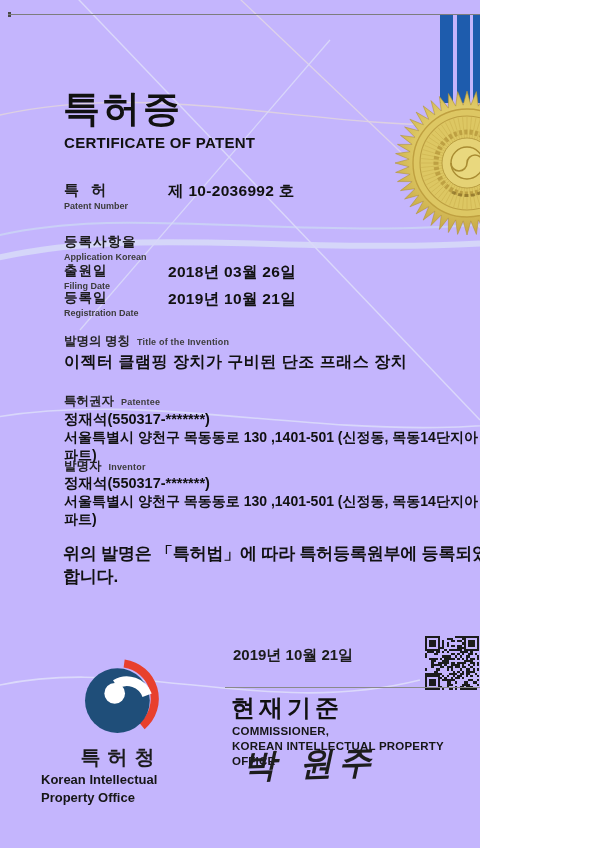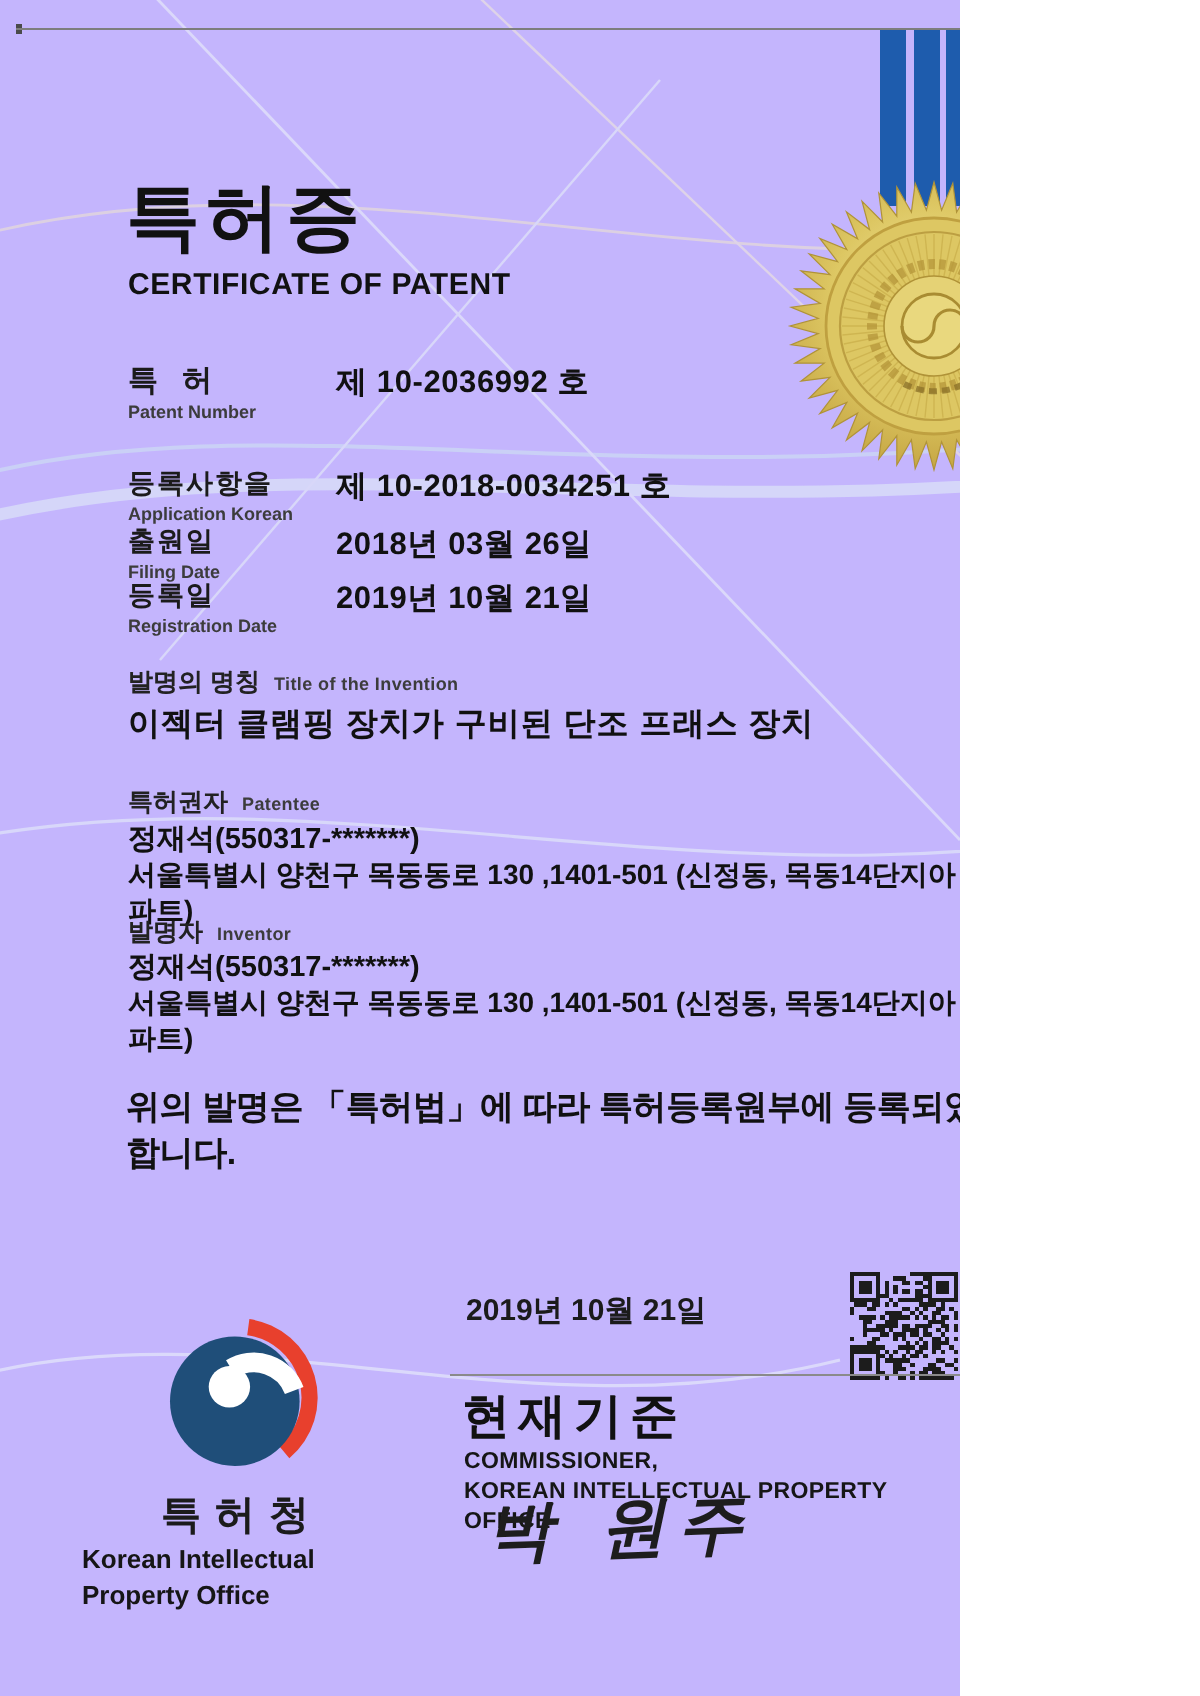--- a/index.html
+++ b/index.html
@@ -183,21 +183,20 @@
       <div class="lab-en">Patent Number</div>
     </div>
     <div class="val">제 10-2036992 호</div>
   </div>
 
   <div class="abs field row-app">
     <div class="lab">
       <div class="lab-ko">등록사항을</div>
       <div class="lab-en">Application Korean</div>
     </div>
-    <div class="val">제 10-2018-0034251 호</div>
   </div>
 
   <div class="abs field row-filing">
     <div class="lab">
       <div class="lab-ko">출원일</div>
       <div class="lab-en">Filing Date</div>
     </div>
     <div class="val">2018년  03월  26일</div>
   </div>
 

